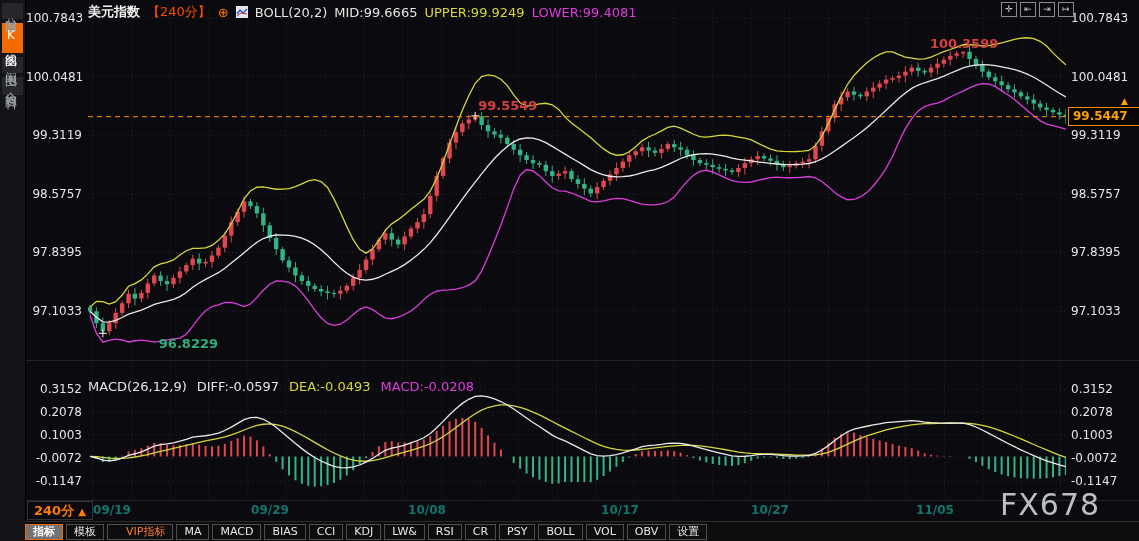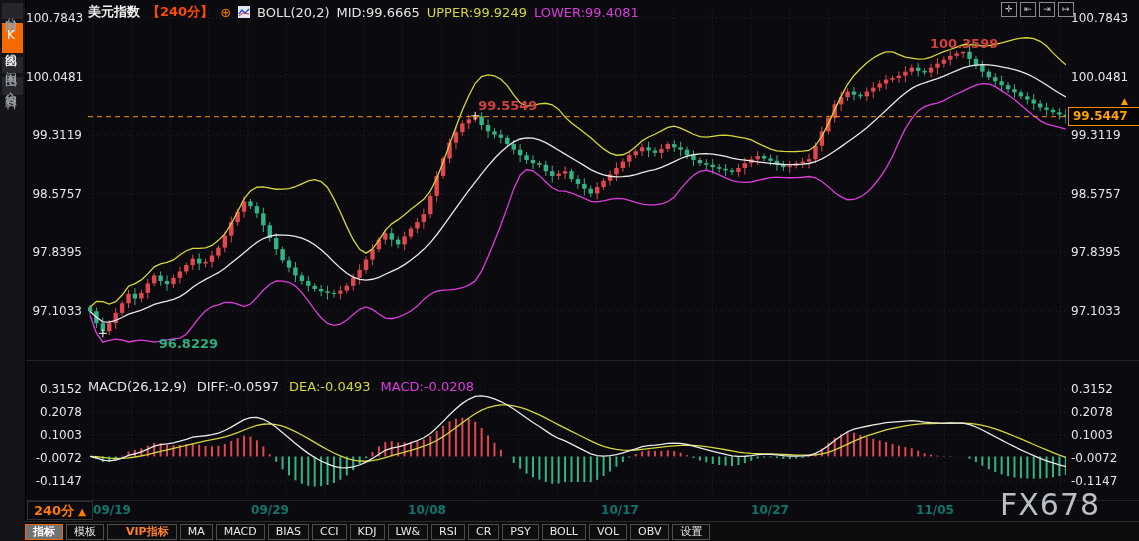--- a/index.html
+++ b/index.html
@@ -7,21 +7,21 @@
        font-family:"DejaVu Sans","Liberation Sans",sans-serif;color:#e8e8e8;}
   
   #sidebar{position:absolute;left:0;top:0;bottom:0;width:25px;background:#131318;border-right:1px solid #000;z-index:5;}
   .side-tab{writing-mode:vertical-lr;text-orientation:upright;width:21px;margin:3px auto 4px auto;padding:5px 0;
             background:#26262c;color:#9aa0a6;font-size:12px;letter-spacing:2px;text-align:center;cursor:pointer;}
   .side-tab.active{background:#f56a00;color:#fff;}
   #live-dot{position:absolute;left:5px;top:362px;color:#ff2d2d;font-size:12px;}
   
   #main-header{position:absolute;left:88px;top:3px;display:flex;gap:7px;align-items:center;font-size:13px;white-space:nowrap;z-index:6;}
   .t-title{color:#f2f2f2;font-weight:bold;}
-  .t-interval{color:#ff4a00;font-weight:bold;text-align:center;}
+  .t-interval{color:#ff4a00;font-weight:normal;text-align:center;}
   .t-plus{color:#ff7a00;font-size:13px;}
   .t-white{color:#e5e5e5;}
   .t-upper{color:#d6d63e;}
   .t-lower{color:#dd3cdd;}
   #macd-header{position:absolute;left:88px;top:371px;display:flex;gap:10px;font-size:13px;white-space:nowrap;z-index:6;margin-top:8px;}
   
   .tick{position:absolute;font-size:12px;color:#e3e6ea;height:16px;line-height:16px;z-index:4;}
   .tick.left{width:56px;text-align:right;left:26px;}
   .tick.right{left:1071px;text-align:left;}
   .xlabel{position:absolute;top:503px;transform:translateX(-50%);font-size:12px;font-weight:bold;color:#0f766e;z-index:4;}
@@ -39,21 +39,21 @@
           line-height:12px;text-align:center;cursor:pointer;}
   
   #interval-sel{position:absolute;left:27px;top:501px;border:1px solid #333;padding:0 6px;height:17px;line-height:17px;
                 color:#ff7a00;font-weight:bold;font-size:13px;cursor:pointer;z-index:6;}
   #interval-sel .arr{font-size:10px;margin-left:4px;}
   #toolbar{position:absolute;left:25px;right:0;bottom:0;height:19px;background:#0d0d10;border-top:1px solid #2c2c2c;
            display:flex;gap:3px;align-items:center;z-index:6;}
   .tb-item{border:1px solid #4d4d4d;padding:0 7px;font-size:11px;height:14px;line-height:14px;color:#e8e8e8;
            background:#0d0d10;cursor:pointer;white-space:nowrap;}
   .tb-item.active{background:#737373;border-color:#f06800;color:#fff;font-weight:bold;}
-  .tb-item.vip{color:#ff7d2e;font-weight:bold;padding-left:18px;}
+  .tb-item.vip{color:#ff7d2e;font-weight:normal;padding-left:18px;}
   
   #watermark{position:absolute;left:1000px;top:487px;font-size:30px;color:#c9ced6;opacity:.92;letter-spacing:1px;z-index:5;}
   
   .hdiv{position:absolute;left:25px;right:0;height:1px;background:#222228;z-index:2;}
   #chart-layer{position:absolute;left:0;top:0;z-index:1;}
   .mini-icon{display:inline-block;width:12px;height:12px;}
 </style>
 </head>
 <body>
 

